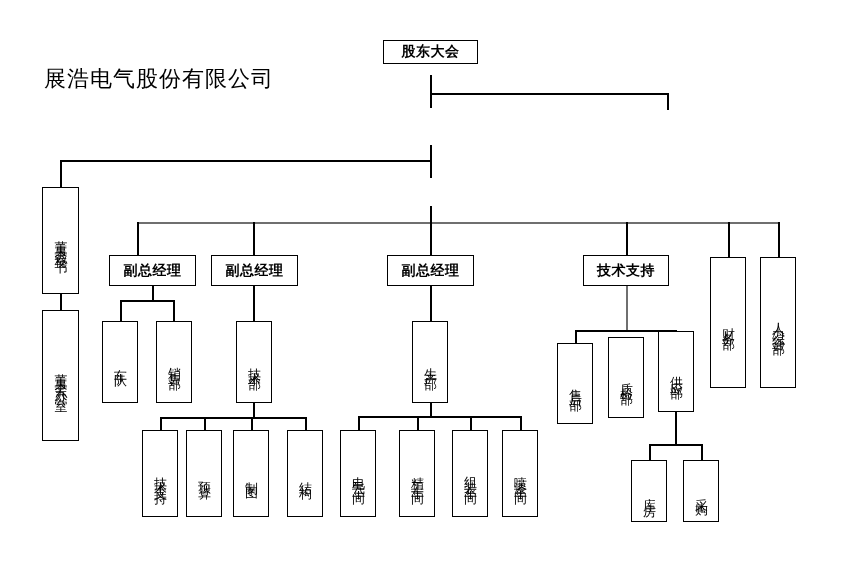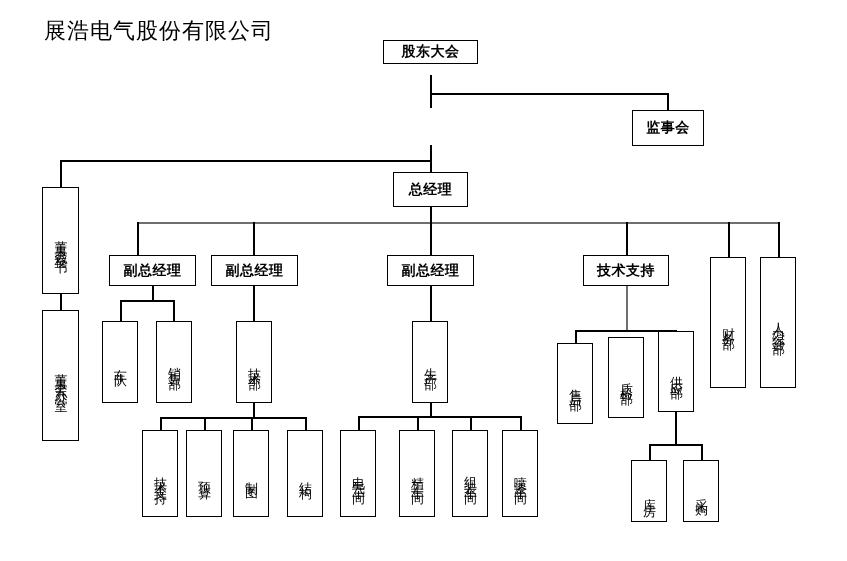--- a/index.html
+++ b/index.html
@@ -13,20 +13,21 @@
   #chart{position:absolute;left:0;top:0;width:847px;height:561px;}
 
   .title{
     position:absolute;
     font-size:22px;
     font-weight:400;
     color:#000;
     white-space:nowrap;
     letter-spacing:1px;
     font-family:Liberation Serif, serif;
+    margin-top:48px;
   }
   .title-1{left:44px;top:16px;}
   .title-2{left:96px;top:48px;}
 
   
   .node{
     position:absolute;
     box-sizing:border-box;
     border:1.6px solid #000;
     background:#fff;
@@ -118,27 +119,21 @@
   <div class="ln lnv" style="left:675.4px;top:412px;height:33px;"></div>
   <div class="ln lnh" style="left:649px;top:444px;width:54px;"></div>
   <div class="ln lnv" style="left:649px;top:444px;height:17px;"></div>
   <div class="ln lnv" style="left:701.4px;top:444px;height:17px;"></div>
 
   <div class="node h" style="left:383px;top:40px;width:95px;height:24px;">
     <span>股东大会</span>
   </div>
 
 
-  <div class="node h" style="left:632px;top:110px;width:72px;height:36px;">
-    <span>监事会</span>
-  </div>
-
-  <div class="node h" style="left:393px;top:172px;width:75px;height:35px;">
-    <span>总经理</span>
-  </div>
+
 
   <div class="node v" style="left:42px;top:187px;width:37px;height:107px;">
     <span>董事会秘书</span>
   </div>
 
   <div class="node v" style="left:42px;top:310px;width:37px;height:131px;">
     <span>董事会办公室</span>
   </div>
 
   <div class="node h" style="left:109px;top:255px;width:87px;height:31px;">

